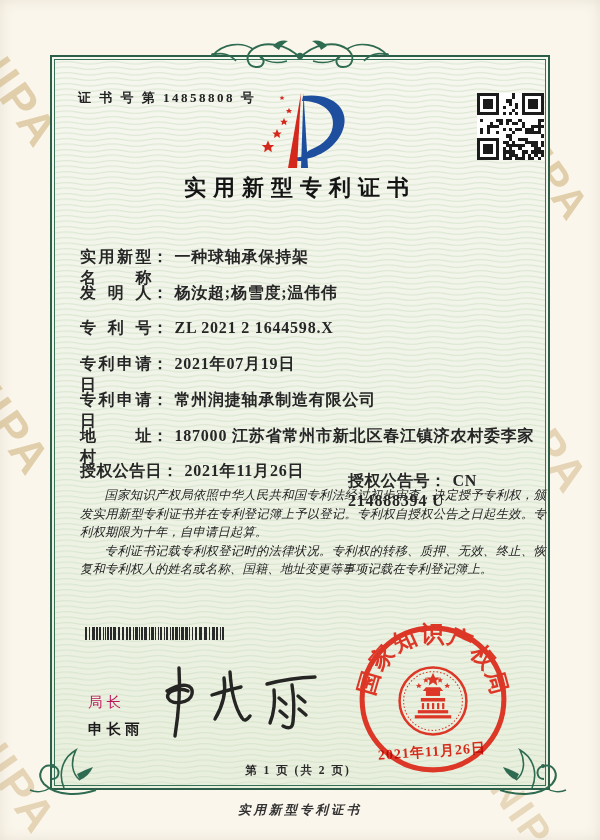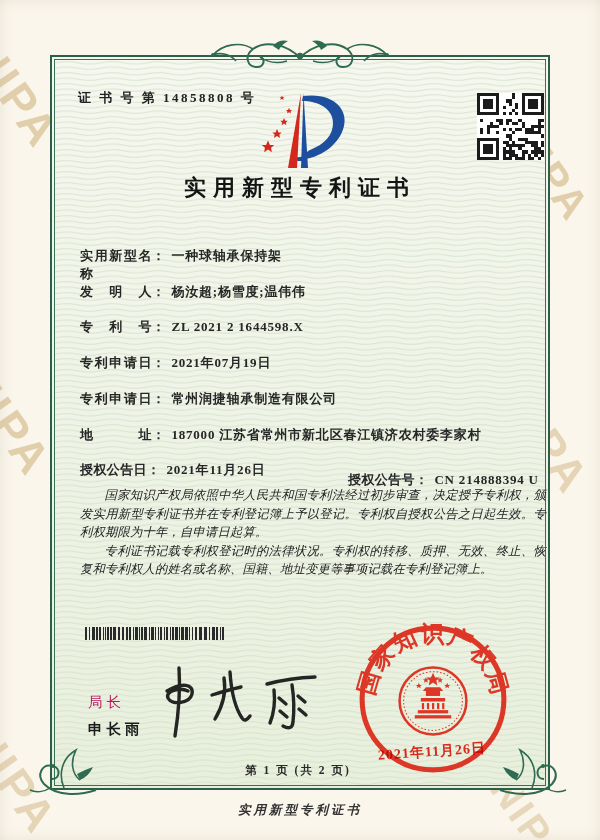--- a/index.html
+++ b/index.html
@@ -15,21 +15,21 @@
   .frame-inner{position:absolute;inset:2px;border:1px solid #357057;}
   .waves{position:absolute;inset:0;width:100%;height:100%;opacity:.85;}
   .orn{position:absolute;z-index:6;}
   
   .content{position:absolute;inset:0;z-index:5;}
   .cert-no{position:absolute;left:78px;top:89px;font-size:13px;letter-spacing:2.5px;color:#222;font-weight:600;}
   .logo{position:absolute;left:250px;top:90px;width:112px;height:80px;}
   .qr{position:absolute;left:477px;top:93px;width:67px;height:67px;}
   .title{position:absolute;left:0;top:173px;width:100%;text-align:center;font-size:22px;font-weight:700;
          color:#141414;letter-spacing:7px;}
-  .row{position:absolute;left:80px;right:56px;font-size:13px;font-weight:600;color:#262626;letter-spacing:.4px;}
+  .row{position:absolute;left:80px;right:56px;font-size:16px;font-weight:600;color:#262626;letter-spacing:.4px;}
   .flabel{display:inline-block;width:72px;text-align:justify;text-align-last:justify;vertical-align:top;}
   .fcolon{display:inline-block;margin-right:6px;}
   .fvalue{letter-spacing:.8px;}
   .grant2{position:absolute;left:224px;top:10px;margin-left:44px;}
   .body-text{position:absolute;left:80px;right:54px;top:486px;font-size:12.3px;line-height:18.6px;
              color:#222;text-align:justify;font-style:italic;font-weight:500;letter-spacing:.2px;}
   .body-text p{margin:0;text-indent:2em;}
   .barcode{position:absolute;left:85px;top:627px;width:158px;height:13px;font-size:0;mix-blend-mode:multiply;}
   .barcode i{display:inline-block;height:100%;background:#2a2a2a;vertical-align:top;}
   .sign-title{position:absolute;left:88px;top:693px;font-size:14.5px;font-weight:400;letter-spacing:4px;color:#be185d;}

